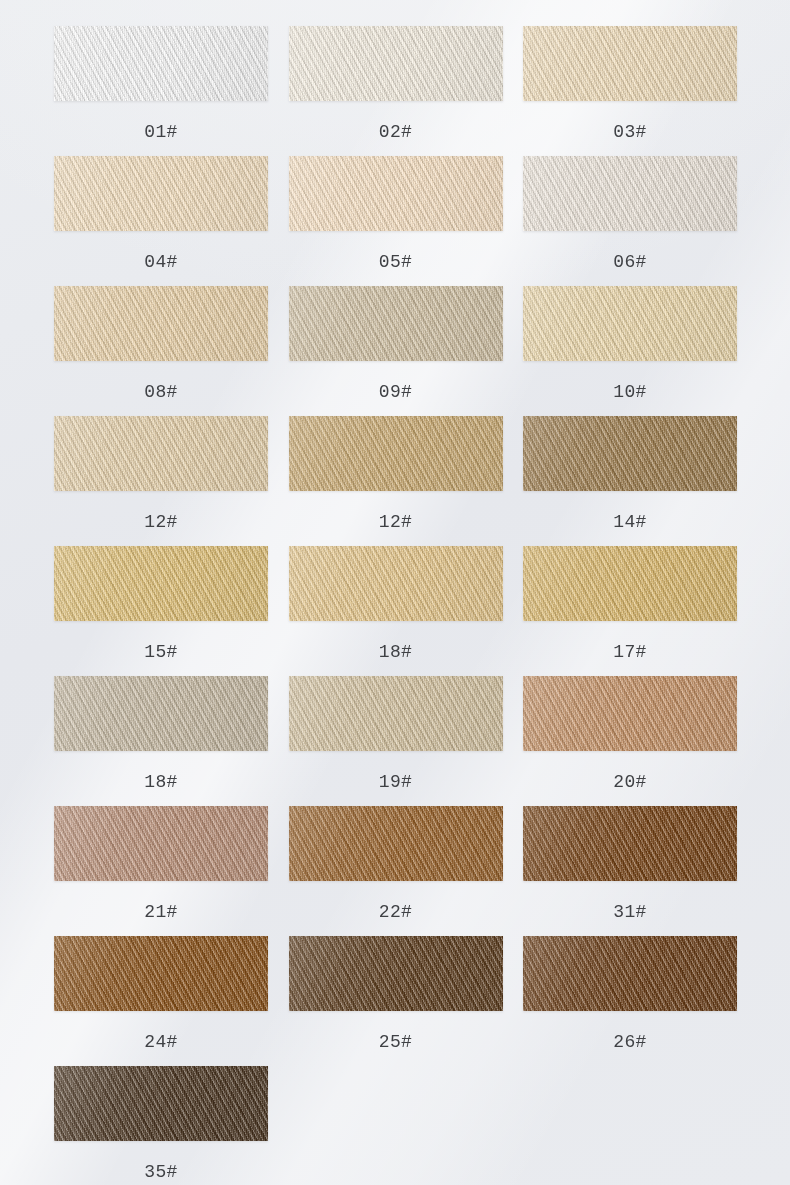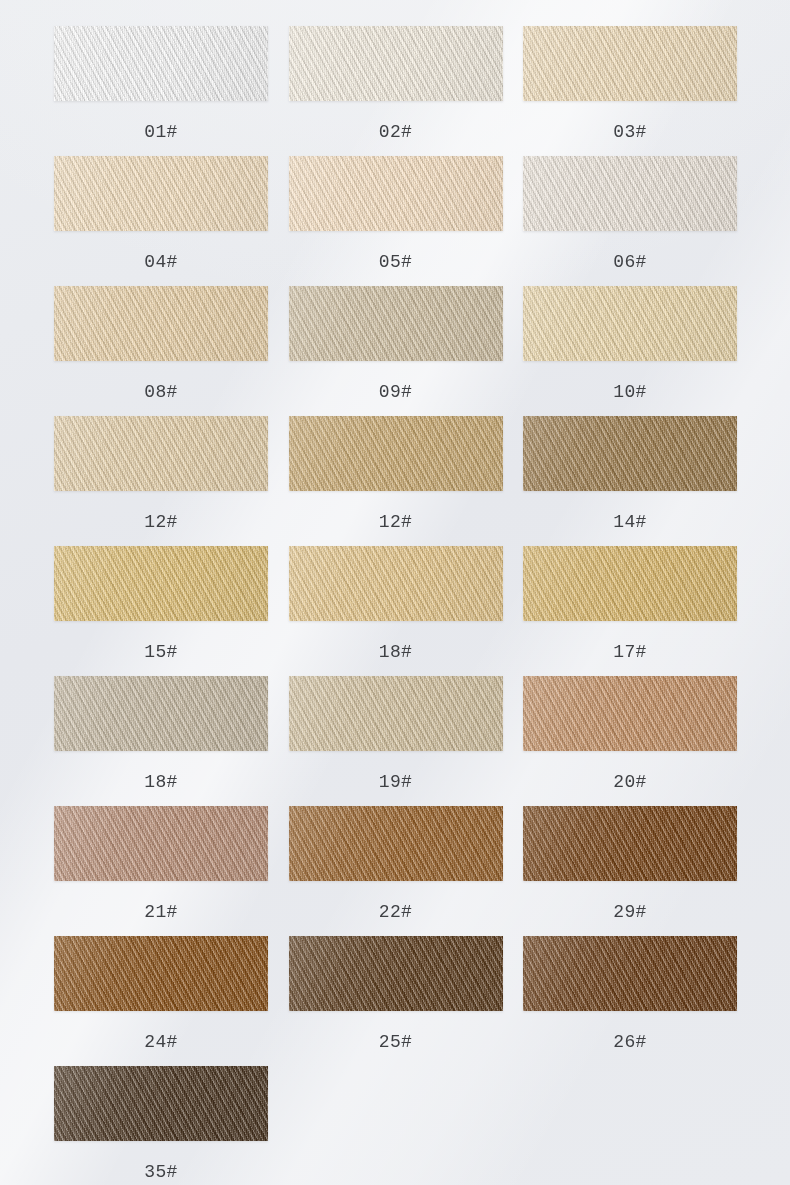--- a/index.html
+++ b/index.html
@@ -268,21 +268,21 @@
         <div class="weave" style="--c: #9a6229;"></div>
         <div class="sheen"></div>
       </div>
       <div class="swatch-label">22#</div>
     </div>
     <div class="swatch-cell">
       <div class="swatch-chip">
         <div class="weave" style="--c: #774213;"></div>
         <div class="sheen"></div>
       </div>
-      <div class="swatch-label">29#</div>
+      <div class="swatch-label">31#</div>
     </div>
     <div class="swatch-cell">
       <div class="swatch-chip">
         <div class="weave" style="--c: #8a5016;"></div>
         <div class="sheen"></div>
       </div>
       <div class="swatch-label">24#</div>
     </div>
     <div class="swatch-cell">
       <div class="swatch-chip">

